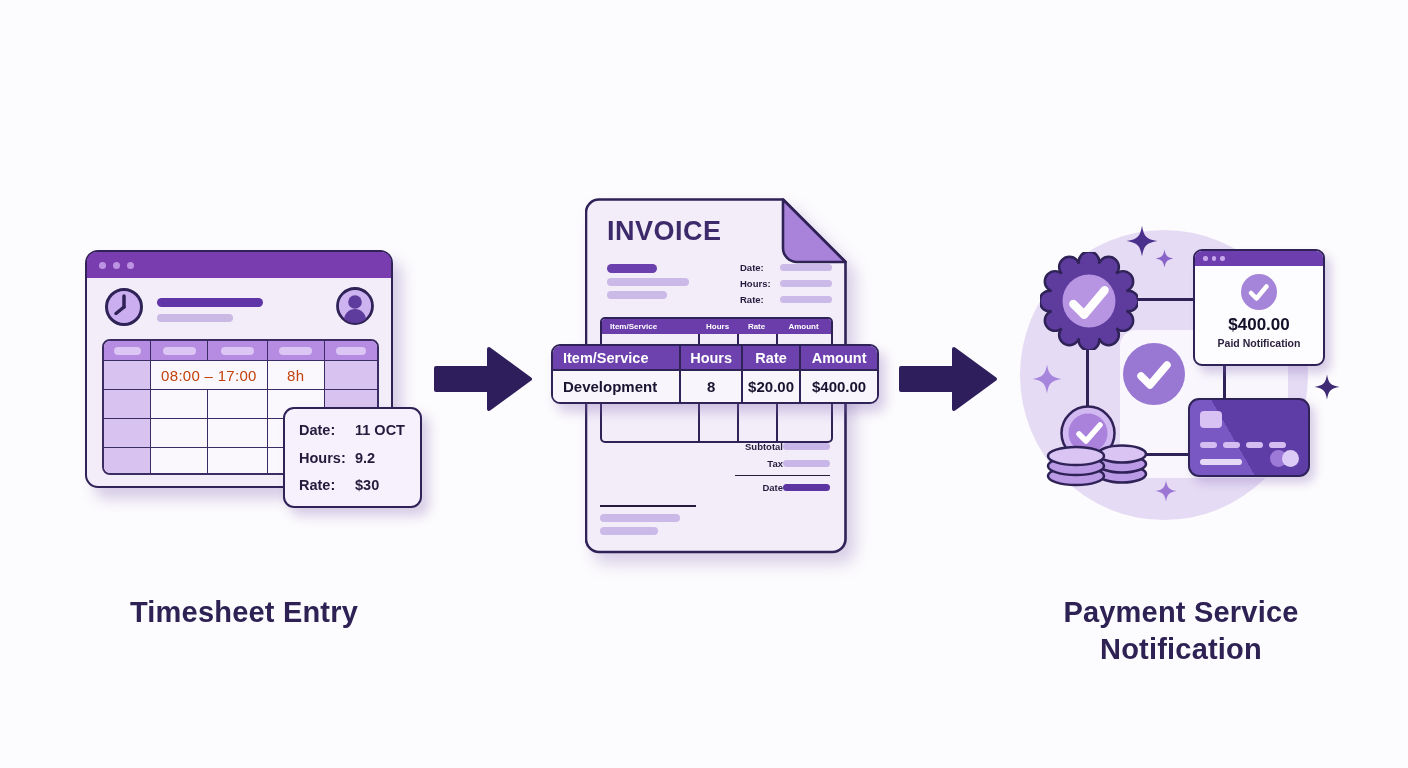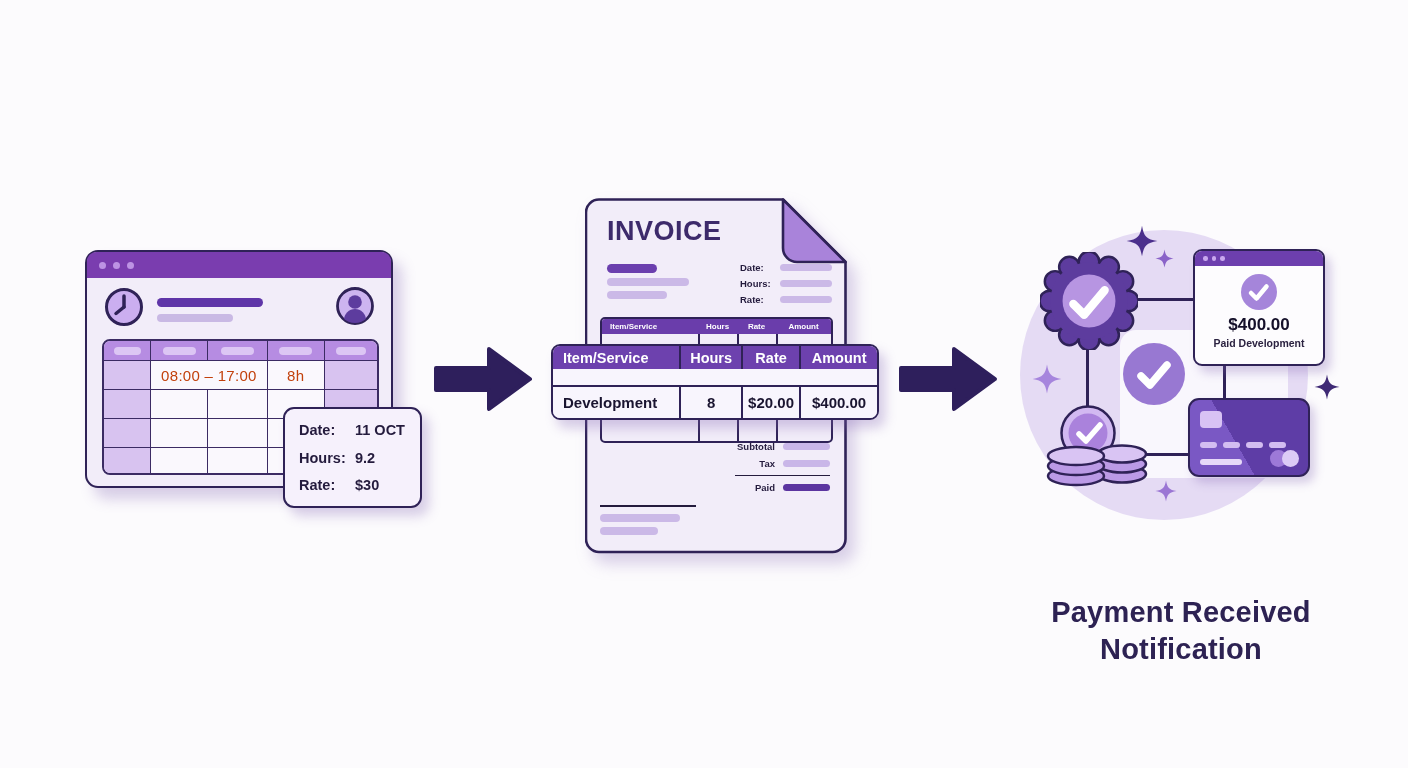--- a/index.html
+++ b/index.html
@@ -67,31 +67,31 @@
   .mh2{width:17%;} .mh3{width:17%;} .mh4{width:24%;}
   .mini-body{position:relative;height:109px;}
   .vline{position:absolute;top:0;width:1.8px;height:100%;background:#2f2257;}
 
   .callout{position:absolute;left:551px;top:344px;width:328px;
            border:2.5px solid #2f2257;border-radius:9px;overflow:hidden;
            box-shadow:6px 8px 12px rgba(130,100,180,.32);background:#f8f5fd;}
   .co-head{display:flex;height:23px;background:#6d41ae;color:#fff;
            font-size:14.5px;font-weight:bold;align-items:center;}
   .co-row{display:flex;height:33px;background:#f8f5fd;color:#1a1430;
-          font-size:15px;font-weight:bold;align-items:center;border-top:2px solid #2f2257;margin-top:16px;}
+          font-size:15px;font-weight:bold;align-items:center;border-top:2px solid #2f2257;}
   .co1{width:39%;text-align:left;padding-left:10px;}
   .co2{width:19%;text-align:center;border-left:2px solid #2f2257;align-self:stretch;
        display:flex;align-items:center;justify-content:center;}
   .co3{width:18%;text-align:center;border-left:2px solid #2f2257;align-self:stretch;
        display:flex;align-items:center;justify-content:center;}
   .co4{width:24%;text-align:center;border-left:2px solid #2f2257;align-self:stretch;
        display:flex;align-items:center;justify-content:center;}
 
   .totals{position:absolute;left:700px;top:441px;width:130px;}
-  .tot-row{display:flex;justify-content:flex-end;align-items:center;gap:8px;margin-bottom:6px;}
+  .tot-row{display:flex;justify-content:flex-end;align-items:center;margin-bottom:6px;}
   .tot-label{font-size:9.5px;font-weight:bold;color:#241b3d;}
   .tot-bar{width:47px;height:6.5px;border-radius:4px;background:#c9b6e8;}
   .tot-sep{border-top:1.8px solid #241b3d;margin:2px 0 6px 35px;}
   .tot-bar.dark{background:#5c35a0;height:7.5px;}
 
   .sig-line{position:absolute;left:600px;top:505px;width:96px;height:2px;background:#241b3d;}
   .sig-bar1{position:absolute;left:600px;top:514px;width:80px;height:8px;background:#cbb9e7;}
   .sig-bar2{position:absolute;left:600px;top:527px;width:58px;height:8px;background:#cbb9e7;}
 
   
@@ -284,21 +284,21 @@
     <div class="tot-row">
       <span class="tot-label">Subtotal</span>
       <span class="tot-bar"></span>
     </div>
     <div class="tot-row">
       <span class="tot-label">Tax</span>
       <span class="tot-bar"></span>
     </div>
     <div class="tot-sep"></div>
     <div class="tot-row">
-      <span class="tot-label">Paid</span>
+      <span class="tot-label">Date</span>
       <span class="tot-bar dark"></span>
     </div>
   </div>
 
   <div class="sig-line"></div>
   <div class="sig-bar1 bar"></div>
   <div class="sig-bar2 bar"></div>
 
   <div class="big-circle"></div>
   <div class="white-square"></div>
@@ -338,21 +338,21 @@
       <span class="notif-dot"></span>
       <span class="notif-dot"></span>
       <span class="notif-dot"></span>
     </div>
     <div class="notif-body">
       <svg width="36" height="36" viewBox="0 0 36 36">
         <circle cx="18" cy="18" r="18" fill="#a585da"></circle>
         <path d="M10,19 l5.5,5.5 l10,-12" fill="none" stroke="#ffffff" stroke-width="4.5" stroke-linecap="round" stroke-linejoin="round"></path>
       </svg>
       <div class="notif-amount">$400.00</div>
-      <div class="notif-status">Paid Development</div>
+      <div class="notif-status">Paid Notification</div>
     </div>
   </div>
 
   <svg class="coins" width="112" height="90" viewBox="0 0 112 90">
 
     <circle cx="50" cy="35" r="26.5" fill="#d2b9f1" stroke="#2f2257" stroke-width="2.5"></circle>
     <circle cx="50" cy="35" r="19.5" fill="#aa82dc"></circle>
     <path d="M41,36 l7,7 l14,-16" fill="none" stroke="#ffffff" stroke-width="5.5" stroke-linecap="round" stroke-linejoin="round"></path>
 
     <g>
@@ -390,15 +390,16 @@
   <svg class="sparkle" style="left:1032px;top:364px" width="30" height="30" viewBox="0 0 100 100">
     <path d="M50,2 C56,36 64,44 98,50 C64,56 56,64 50,98 C44,64 36,56 2,50 C36,44 44,36 50,2 Z" fill="#a685dd"></path>
   </svg>
   <svg class="sparkle" style="left:1314px;top:374px" width="26" height="26" viewBox="0 0 100 100">
     <path d="M50,2 C56,36 64,44 98,50 C64,56 56,64 50,98 C44,64 36,56 2,50 C36,44 44,36 50,2 Z" fill="#3f2a75"></path>
   </svg>
   <svg class="sparkle" style="left:1155px;top:480px" width="22" height="22" viewBox="0 0 100 100">
     <path d="M50,2 C56,36 64,44 98,50 C64,56 56,64 50,98 C44,64 36,56 2,50 C36,44 44,36 50,2 Z" fill="#9b76d4"></path>
   </svg>
 
-  <div class="caption" style="left:1016px;width:330px">Payment Received Notification</div>
+  <div class="caption" style="left:88px;width:312px">Timesheet Entry</div>
+  <div class="caption" style="left:1016px;width:330px">Payment Service Notification</div>
 
 </div>
 
 </body></html>

